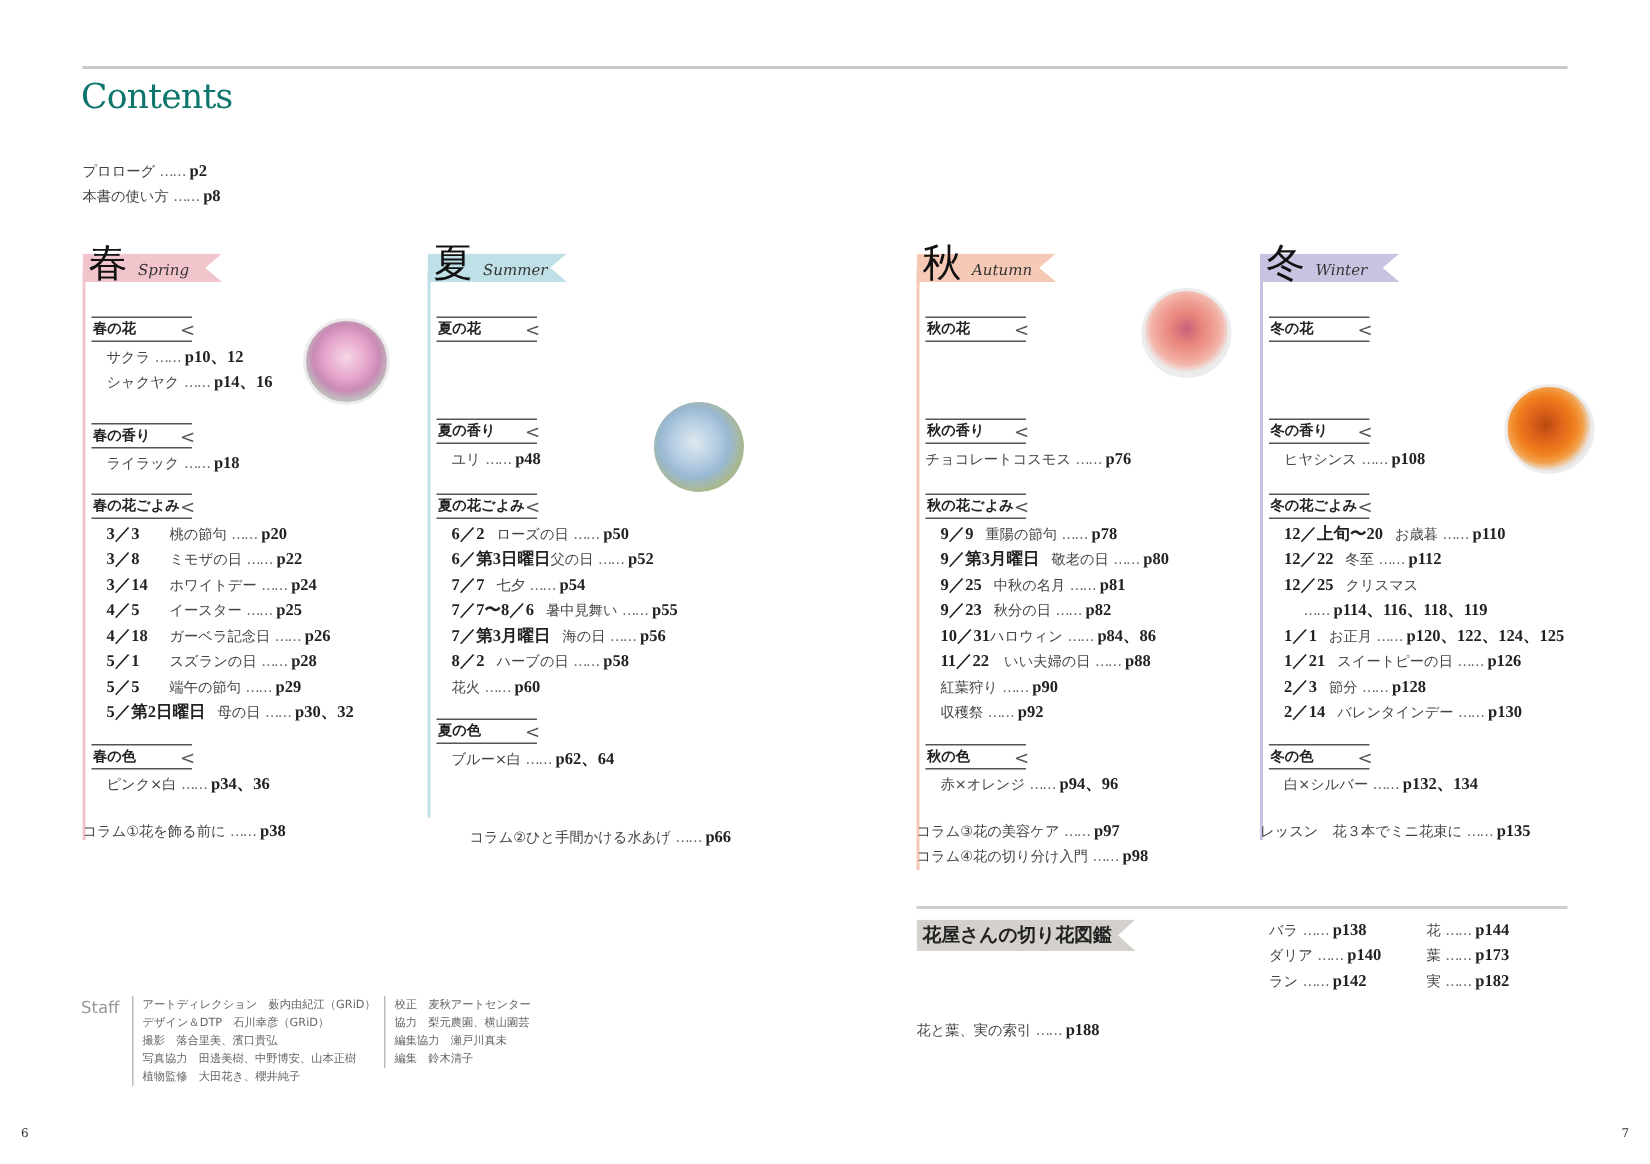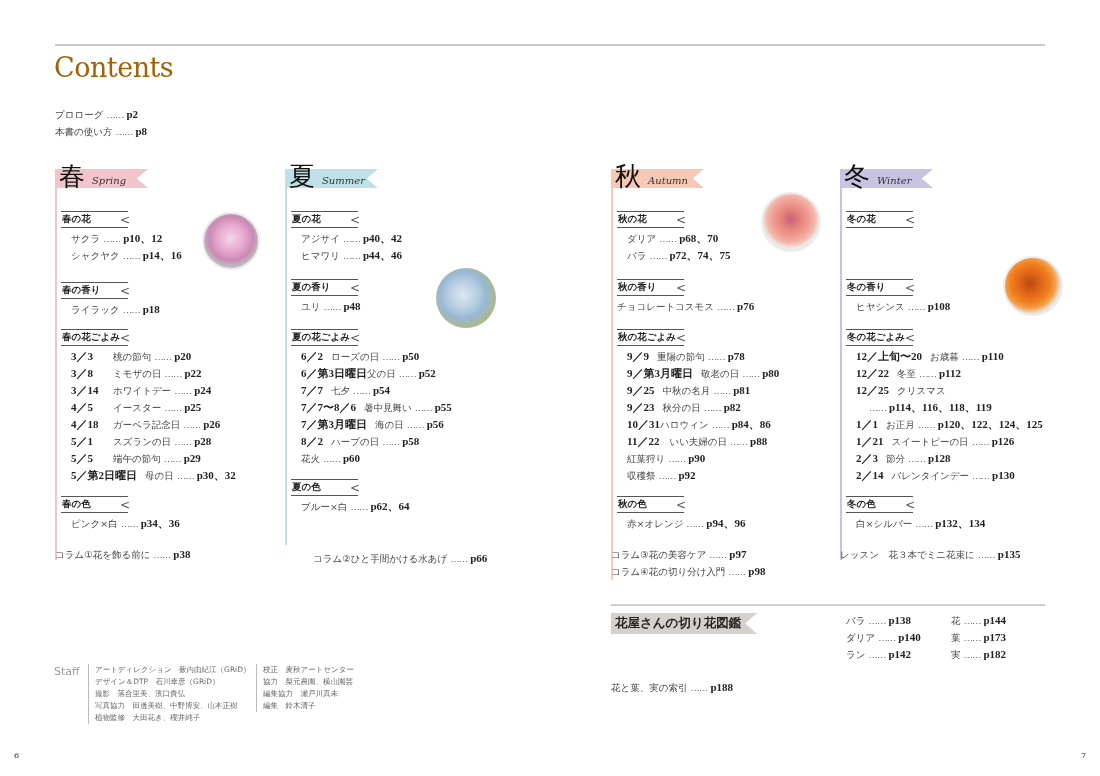--- a/index.html
+++ b/index.html
@@ -1,20 +1,20 @@
 <!DOCTYPE html>
 <html><head>
 <meta charset="utf-8">
 <style>
   * { box-sizing: border-box; margin: 0; padding: 0; }
   html, body { width: 1100px; height: 776px; background: #ffffff; overflow: hidden; }
   body { position: relative; font-family: "DejaVu Sans", sans-serif; color: #333; }
 
   .top-rule { position: absolute; left: 55px; top: 44px; width: 990px; height: 2px; background: #c9c9c9; }
-  .title { position: absolute; left: 54px; top: 52px; font-family: "DejaVu Serif", serif; font-size: 27px; color: #a16207; letter-spacing: -0.5px; font-weight: normal; }
+  .title { position: absolute; left: 54px; top: 52px; font-family: "DejaVu Serif", serif; font-size: 23px; color: #0f766e; letter-spacing: -0.5px; font-weight: normal; }
   .intro { position: absolute; left: 55px; top: 106px; font-size: 9.5px; line-height: 17px; color: #444; }
   .pg { font-family: "Liberation Serif", serif; font-weight: bold; font-size: 11px; color: #222; }
   .dots { color: #666; letter-spacing: -1px; margin: 0 3px; }
 
   .season { position: absolute; top: 166px; }
   .season .vbar { position: absolute; left: 0; top: 14px; width: 2px; }
   .banner { position: relative; height: 24px; display: flex; align-items: center; }
   .banner .bg { position: absolute; left: 0; top: 3px; height: 19px; width: 93px;
     clip-path: polygon(0 0, 100% 0, 88% 50%, 100% 100%, 0 100%); }
   .banner .kanji { position: relative; font-family: "DejaVu Serif", serif; font-size: 26px; color: #111; margin-left: 4px; line-height: 1; top: -2px; }
@@ -114,24 +114,20 @@
   <div class="banner">
     <div class="bg" style="background:#bfe0e6;"></div>
     <span class="kanji">夏</span>
     <span class="en">Summer</span>
   </div>
   <div class="sec" style="top:45px;">
     <div class="tag">
         <span>夏の花</span>
         <i class="notch">&lt;</i>
       </div>
-    <div class="items">
-      <div class="item"><span>アジサイ</span><span class="dots">……</span><span class="pg">p40、42</span></div>
-      <div class="item"><span>ヒマワリ</span><span class="dots">……</span><span class="pg">p44、46</span></div>
-    </div>
   </div>
   <div class="sec" style="top:113px;">
     <div class="tag">
         <span>夏の香り</span>
         <i class="notch">&lt;</i>
       </div>
     <div class="items">
       <div class="item"><span>ユリ</span><span class="dots">……</span><span class="pg">p48</span></div>
     </div>
   </div>
@@ -168,24 +164,20 @@
   <div class="banner">
     <div class="bg" style="background:#f5c9b5;"></div>
     <span class="kanji">秋</span>
     <span class="en">Autumn</span>
   </div>
   <div class="sec" style="top:45px;">
     <div class="tag">
         <span>秋の花</span>
         <i class="notch">&lt;</i>
       </div>
-    <div class="items">
-      <div class="item"><span>ダリア</span><span class="dots">……</span><span class="pg">p68、70</span></div>
-      <div class="item"><span>バラ</span><span class="dots">……</span><span class="pg">p72、74、75</span></div>
-    </div>
   </div>
   <div class="sec" style="top:113px;">
     <div class="tag">
         <span>秋の香り</span>
         <i class="notch">&lt;</i>
       </div>
     <div class="items" style="padding-left:0">
       <div class="item"><span>チョコレートコスモス</span><span class="dots">……</span><span class="pg">p76</span></div>
     </div>
   </div>

